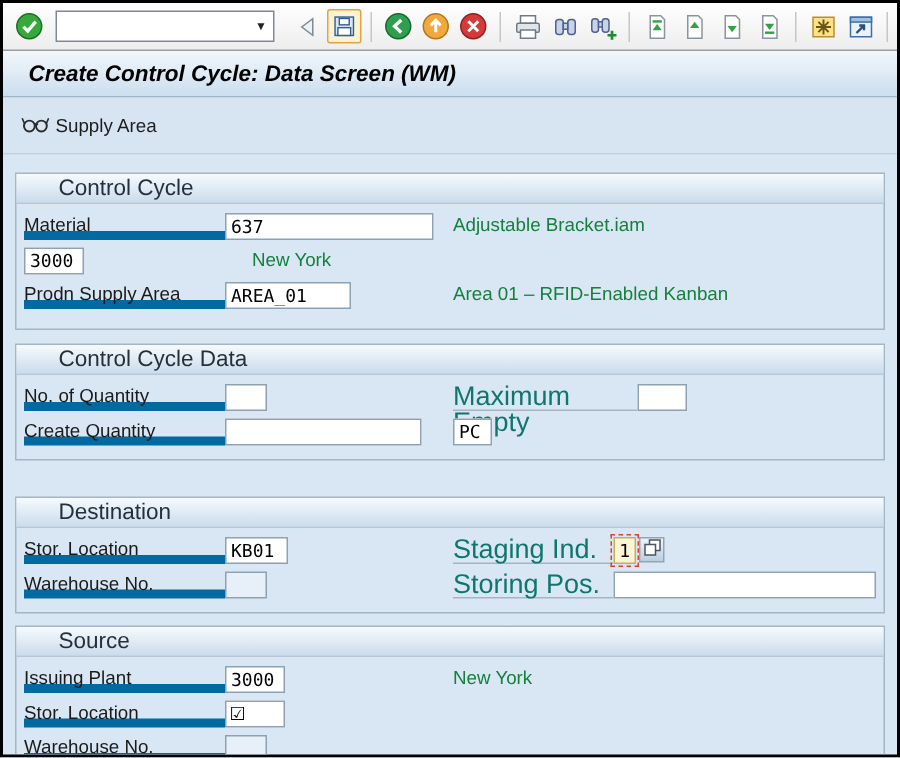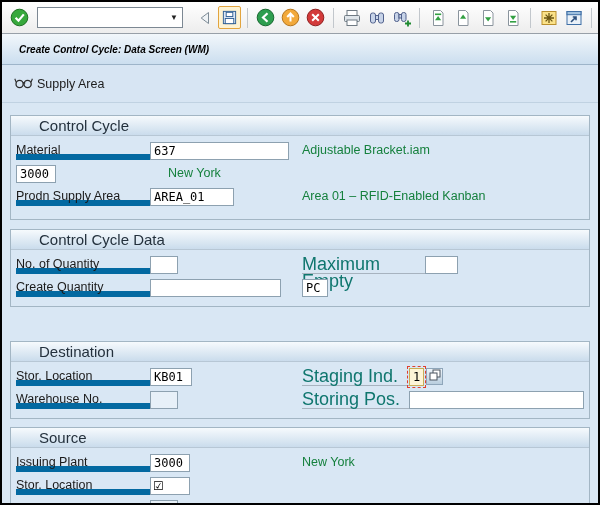--- a/index.html
+++ b/index.html
@@ -22,37 +22,37 @@
     display:flex; align-items:center; height:21px; background:#fff;
     border:1px solid #7c8893; margin:0 8px 0 4px; flex:0 0 auto;
   }
   .cmd input { width:128px; height:17px; border:none; outline:none; font:12px "DejaVu Sans Mono", monospace; padding:0 3px; }
   .cmd .arrow { width:16px; height:19px; display:flex; align-items:center; justify-content:center; font-size:8px; color:#222; cursor:default; }
   
   .titlebar {
     height:31px; background:linear-gradient(#f2f7fb, #cbdeef);
     border-bottom:1px solid #9db4c9; display:flex; align-items:center; padding-left:17px;
   }
-  .titlebar span { font-size:10px; font-weight:bold; font-style:italic; color:#000; }
+  .titlebar span { font-size:15px; font-weight:bold; font-style:italic; color:#000; }
   
   .apptoolbar {
     height:38px; background:#d7e5f3; border-bottom:1px solid #c0d2e2;
     display:flex; align-items:center; padding-left:12px;
   }
   .appbtn { display:flex; align-items:center; gap:3px; background:transparent; border:none; font-size:12.5px; color:#1c1c1c; cursor:default; }
   
   .content { height:400px; padding:12px 8px 0 8px; overflow:hidden; }
   .group { border:1px solid #a3b6c4; background:transparent; }
   .group-header {
     height:20px; line-height:19px; padding-left:28px; font-size:15px; color:#24313d;
     background:linear-gradient(#f6fafd,#cadcec); border-bottom:1px solid #b7c7d5;
   }
   .group-body { padding:6px 5px 8px 5px; }
   .g1 { margin-bottom:9px; }
-  .g2 { margin-bottom:34px; }
+  .g2 { margin-bottom:24px; }
   .g2 .group-body { padding-bottom:4px; }
   .g3 { margin-bottom:8px; }
   .g3 .group-body { padding-bottom:4px; }
   .row { display:flex; align-items:flex-start; height:18px; margin-bottom:5px; }
   .lbl {
     width:134px; height:18px; line-height:17px; font-size:12.5px; color:#1a1a1a;
     border-bottom:6px solid #0369a1; flex:0 0 auto;
   }
   .rlbl {
     height:18px; line-height:17px; font-size:18px; color:#0f766e;

